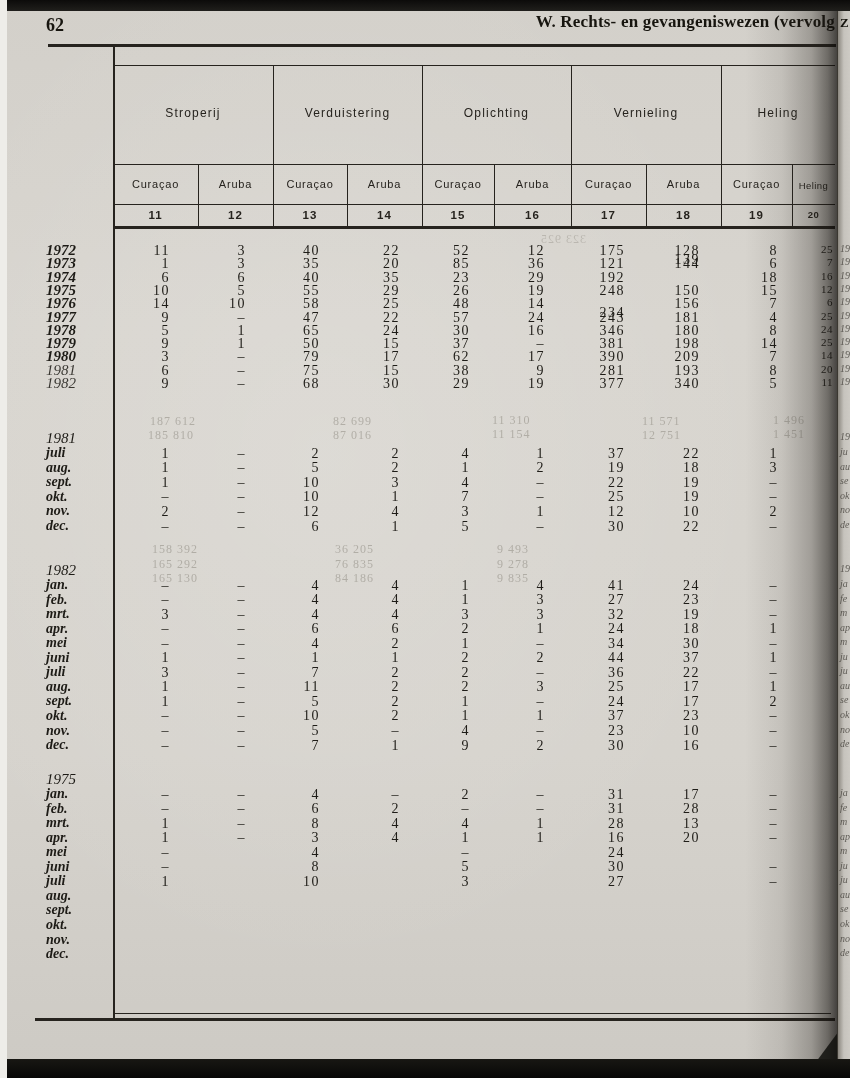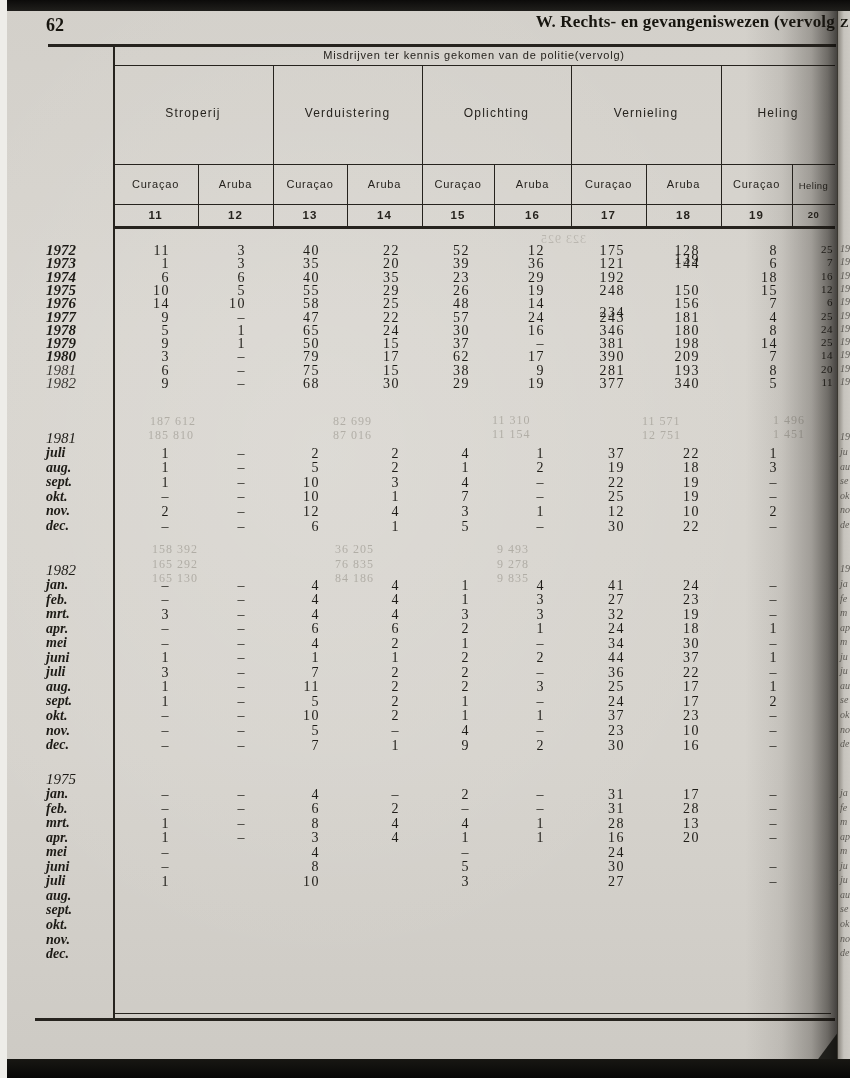--- a/index.html
+++ b/index.html
@@ -59,21 +59,20 @@
   .ghost.mir{transform:scaleX(-1);opacity:.4;}
 </style>
 </head>
 <body>
 
 <div id="stage">
   <div id="paper"></div>
 
   <div id="pagenum">62</div>
   <div id="title">W. Rechts- en gevangeniswezen (vervolg</div>
-  <div id="spanhead">Misdrijven ter kennis gekomen van de politie(vervolg)</div>
 
   <div id="ghost-layer">
       <div class="ghost" style="left: 150px; top: 414px;">187 612</div>
       <div class="ghost" style="left: 333px; top: 414px;">82 699</div>
       <div class="ghost" style="left: 492px; top: 413px;">11 310</div>
       <div class="ghost" style="left: 642px; top: 414px;">11 571</div>
       <div class="ghost" style="left: 773px; top: 413px;">1 496</div>
       <div class="ghost" style="left: 148px; top: 428px;">185 810</div>
       <div class="ghost" style="left: 333px; top: 428px;">87 016</div>
       <div class="ghost" style="left: 492px; top: 427px;">11 154</div>
@@ -146,21 +145,21 @@
       <div class="cv" style="left: 489px; top: 243px; width: 56px;">12</div>
       <div class="cv" style="left: 569px; top: 243px; width: 56px;">175</div>
       <div class="cv" style="left: 644px; top: 243px; width: 56px;">128</div>
       <div class="cv" style="left: 722px; top: 243px; width: 56px;">8</div>
       <div class="cv c20" style="left: 801px; top: 243px; width: 32px;">25</div>
       <div class="rl yr" style="top: 255.3px;">1973</div>
       <div class="cv" style="left: 114px; top: 256.3px; width: 56px;">1</div>
       <div class="cv" style="left: 190px; top: 256.3px; width: 56px;">3</div>
       <div class="cv" style="left: 264px; top: 256.3px; width: 56px;">35</div>
       <div class="cv" style="left: 344px; top: 256.3px; width: 56px;">20</div>
-      <div class="cv" style="left: 414px; top: 256.3px; width: 56px;">39</div>
+      <div class="cv" style="left: 414px; top: 256.3px; width: 56px;">85</div>
       <div class="cv" style="left: 489px; top: 256.3px; width: 56px;">36</div>
       <div class="cv" style="left: 569px; top: 256.3px; width: 56px;">121</div>
       <div class="cv" style="left: 644px; top: 256.3px; width: 56px;">144</div>
       <div class="cv" style="left: 722px; top: 256.3px; width: 56px;">6</div>
       <div class="cv c20" style="left: 801px; top: 256.3px; width: 32px;">7</div>
       <div class="rl yr" style="top: 268.6px;">1974</div>
       <div class="cv" style="left: 114px; top: 269.6px; width: 56px;">6</div>
       <div class="cv" style="left: 190px; top: 269.6px; width: 56px;">6</div>
       <div class="cv" style="left: 264px; top: 269.6px; width: 56px;">40</div>
       <div class="cv" style="left: 344px; top: 269.6px; width: 56px;">35</div>

